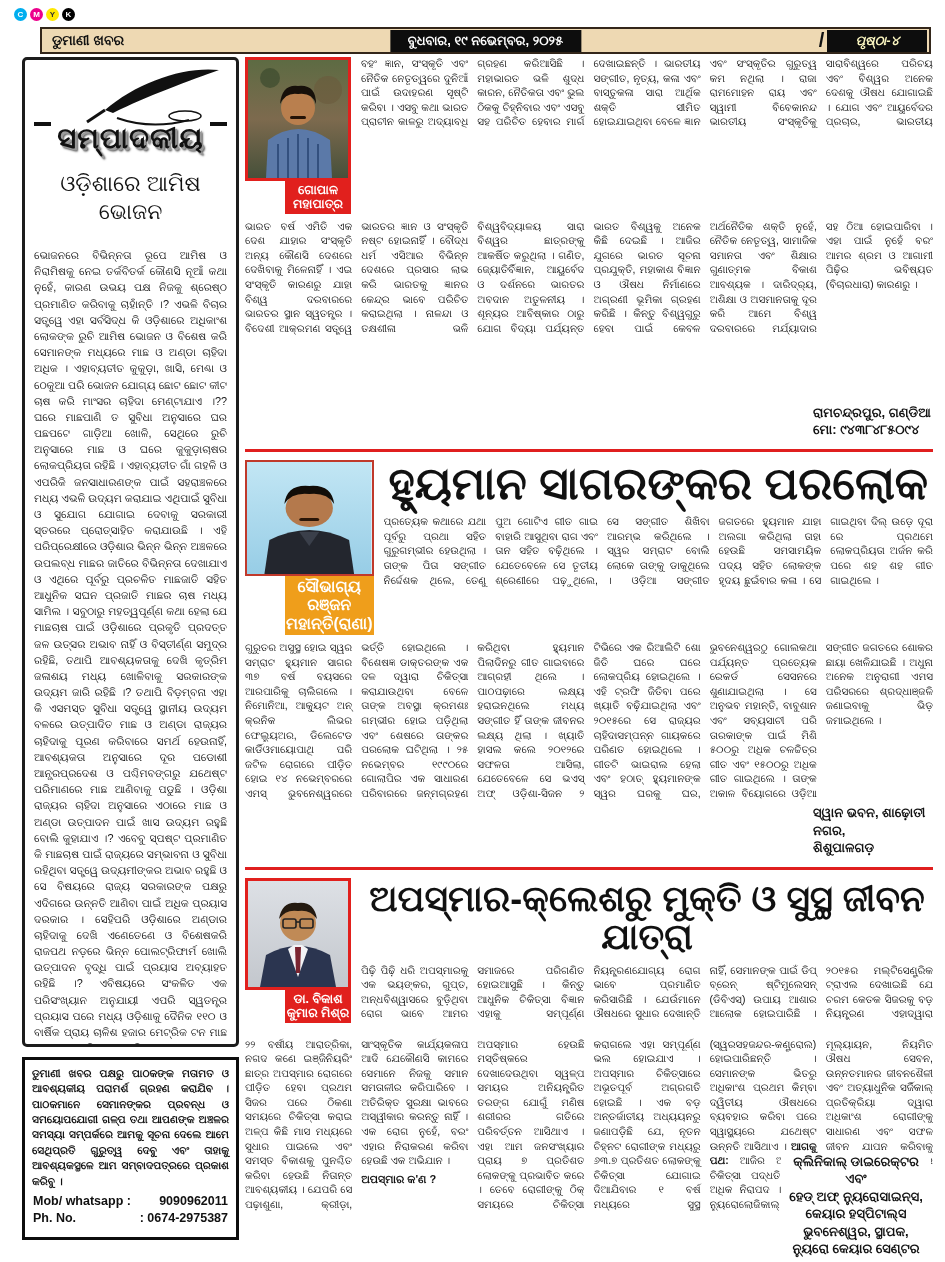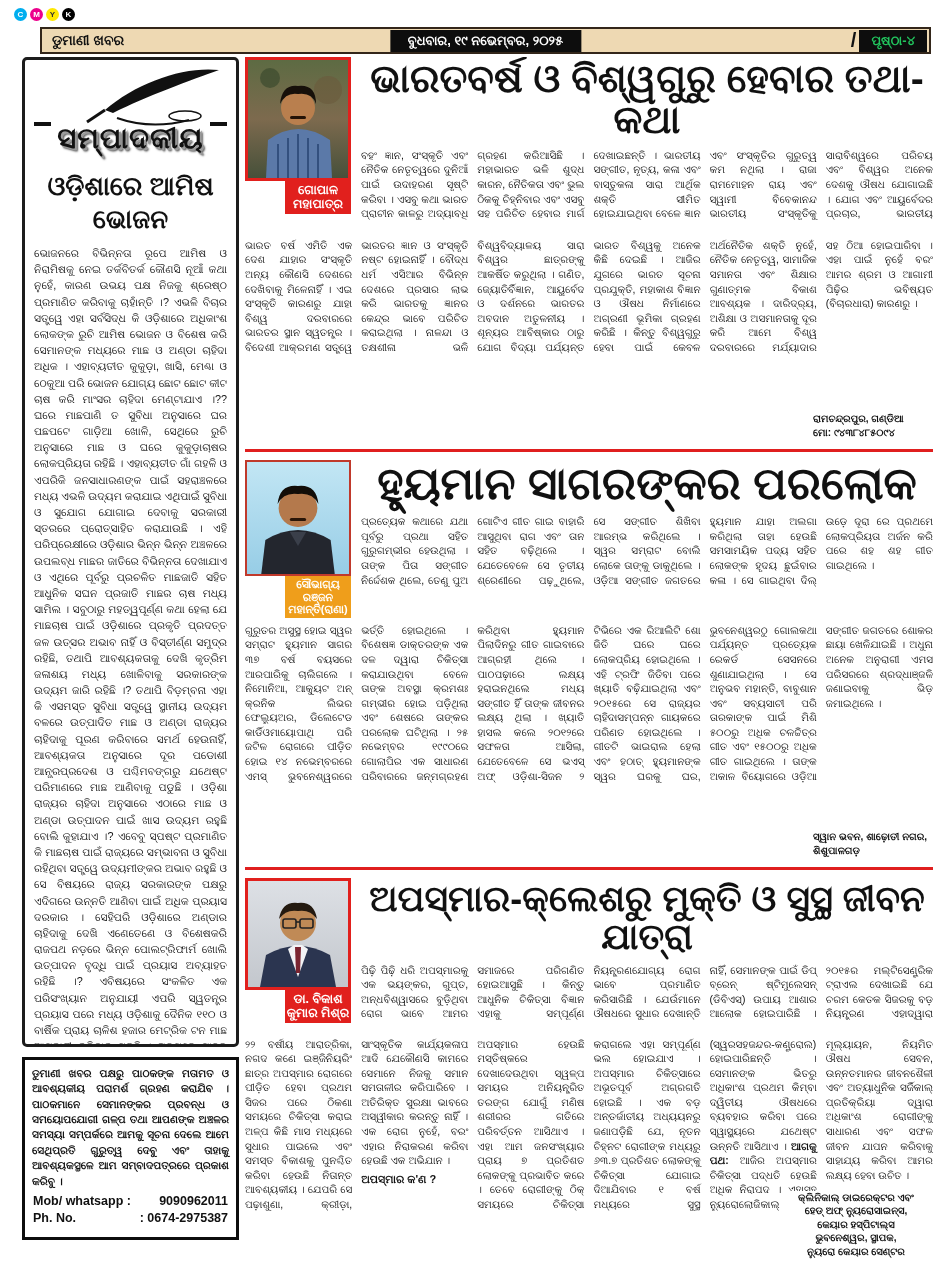--- a/index.html
+++ b/index.html
@@ -30,35 +30,35 @@
     display:flex;align-items:center;
   }
   .paper-name{font-size:14px;font-weight:bold;padding-left:10px;}
   .date-box{
     position:absolute;left:50%;transform:translateX(-50%);top:1px;
     background:#0d0d0d;color:#fff;font-size:13px;font-weight:bold;
     padding:3px 18px;white-space:nowrap;
   }
   .page-area{position:absolute;right:2px;top:0;display:flex;align-items:center;height:100%;}
   .slash{font-size:20px;font-weight:bold;margin-right:3px;}
-  .page-box{background:#0d0d0d;color:#22c55e;font-size:13px;font-weight:bold;padding:3px 12px;}
+  .page-box{background:#0d0d0d;color:#fef9c3;font-size:13px;font-weight:bold;padding:3px 28px;font-style:italic;}
   
   .sidebar{
     position:absolute;left:22px;top:57px;width:217px;height:990px;
     border:3px solid #1c1c1c;border-radius:5px;padding:6px 9px;overflow:hidden;
   }
   .quill{display:block;margin:0 0 0 auto;width:160px;height:62px;}
   .ed-title-row{display:flex;align-items:flex-start;justify-content:center;gap:6px;margin-top:-6px;}
   .ed-dash{width:26px;height:4px;background:#111;}
   .ed-title{
     font-size:29px;font-weight:800;letter-spacing:1px;
     text-shadow:2px 2px 0 #9a9a9a,3px 3px 2px #555;
   }
   .ed-headline{
-    text-align:center;font-size:26px;line-height:1.25;font-weight:700;margin:14px 6px 10px;
+    text-align:center;font-size:22px;line-height:1.25;font-weight:400;margin:14px 6px 22px;
   }
   .ed-body{
     font-size:10.8px;line-height:1.5;text-align:justify;word-break:break-word;
     height:800px;overflow:hidden;
   }
   
   .opinion{
     position:absolute;left:22px;top:1057px;width:217px;height:183px;
     border:3px solid #0d0d0d;overflow:hidden;background:#fff;
   }
@@ -76,21 +76,21 @@
   .art-top{display:flex;}
   .photo{flex:0 0 106px;}
   .photo-frame{border:3px solid var(--accent-red);}
   .photo-frame.thin{border:2px solid #c0392b;}
   .photo-img{height:118px;overflow:hidden;display:block;}
   .art2 .photo-img{height:112px;}
   .art3 .photo-img{height:106px;}
   .photo-img svg{display:block;width:100%;height:100%;}
   .cap{color:#fff;font-weight:800;text-align:center;padding:2px 1px;line-height:1.15;margin-left:40px;}
   .cap-red{background:var(--accent-red);font-size:12.5px;}
-  .cap-orange{background:var(--caption-orange);font-size:11px;}
+  .cap-orange{background:var(--caption-orange);font-size:16px;}
   .art-main{flex:1;padding-left:10px;min-width:0;}
   .headline{text-align:center;font-weight:800;line-height:1.05;letter-spacing:0;}
   .h1{font-size:39px;margin:2px 0 8px;}
   .h2{font-size:45px;margin:0 0 8px;}
   .h3{font-size:36px;margin:2px 0 8px;}
   .lead,.bodycols{
     font-size:10.4px;line-height:1.4;text-align:justify;word-break:break-word;
     column-gap:9px;overflow:hidden;
   }
   .lead{column-count:5;}
@@ -98,21 +98,21 @@
   .art1 .lead{height:84px;}
   .art1 .bodycols{height:220px;}
   .art2 .lead{height:76px;}
   .art2 .bodycols{height:250px;}
   .art3 .lead{height:68px;}
   .art3 .bodycols{height:240px;}
   .subhead{font-weight:800;font-size:11px;margin:3px 0 2px;}
   .runin{font-weight:800;}
   .signoff{
     position:absolute;right:2px;bottom:4px;width:118px;
-    font-size:10px;font-weight:bold;line-height:1.35;white-space:pre-line;text-align:left;
+    font-size:13px;font-weight:bold;line-height:1.35;white-space:pre-line;text-align:left;
     background:#fff;
   }
   .art3 .signoff{width:150px;text-align:center;}
 </style>
 </head>
 <body>
 
 <div class="page">
 
   <div class="regmarks">
@@ -184,21 +184,20 @@
                 <path d="M30 84 V118 M40 78 V118 M50 74 V118 M60 78 V118 M70 84 V118" stroke="#33507e" stroke-width="2" fill="none"></path>
                 <circle cx="50" cy="48" r="17" fill="#b97f4e"></circle>
                 <path d="M32 44 Q34 24 50 26 Q68 24 68 44 Q64 32 50 34 Q38 32 32 44 Z" fill="#17100a"></path>
                 <rect x="42" y="56" width="16" height="3" rx="1.5" fill="#241307"></rect>
               </svg>
             </span>
           </div>
           <figcaption class="cap cap-red">ଗୋପାଳ ମହାପାତ୍ର</figcaption>
         </figure>
         <div class="art-main">
-          <h1 class="headline h1">ଭାରତବର୍ଷ ଓ ବିଶ୍ୱଗୁରୁ ହେବାର ତଥା-କଥା</h1>
           <div class="lead">ବହଂ ଜ୍ଞାନ, ସଂସ୍କୃତି ଏବଂ ନୈତିକ ନେତୃତ୍ୱରେ ଦୁନିଆଁ ପାଇଁ ଉଦାହରଣ ସୃଷ୍ଟି କରିବା । ଏସବୁ କଥା ଭାରତ ପ୍ରାଚୀନ କାଳରୁ ଅଦ୍ୟାବଧି ଗ୍ରହଣ କରିଆସିଛି । ମହାଭାରତ ଭଳି ଶୁଦ୍ଧ କାରନ, ନୈତିକତା ଏବଂ ଭୁଲ ଠିକକୁ ଚିହ୍ନିବାର ଏବଂ ଏସବୁ ସହ ପରିଚିତ ହେବାର ମାର୍ଗ ଦେଖାଇଛନ୍ତି । ଭାରତୀୟ ସଙ୍ଗୀତ, ନୃତ୍ୟ, କଳା ଏବଂ ବାସ୍ତୁକଳା ସାରା ଆର୍ଥିକ ଶକ୍ତି ସୀମିତ ହୋଇଯାଇଥିବା ବେଳେ ଜ୍ଞାନ ଏବଂ ସଂସ୍କୃତିର ଗୁରୁତ୍ୱ କମ ନଥିଲା । ରାଜା ରାମମୋହନ ରାୟ ଏବଂ ସ୍ୱାମୀ ବିବେକାନନ୍ଦ ଭାରତୀୟ ସଂସ୍କୃତିକୁ ସାରାବିଶ୍ୱରେ ପରିଚୟ ଏବଂ ବିଶ୍ୱର ଅନେକ ଦେଶକୁ ଔଷଧ ଯୋଗାଇଛି । ଯୋଗ ଏବଂ ଆୟୁର୍ବେଦର ପ୍ରଚାର, ଭାରତୀୟ ସଙ୍ଗୀତର ପ୍ରସାର ସର୍ବୋପରି ଜାତିସଂଘ ଭଳି ମଞ୍ଚରେ ଭାରତର ସକ୍ରିୟ ଭାଗିଦାରୀ ଭାରତବର୍ଷକୁ କାରଣରେ ଜ୍ଞାନ ଏବଂ ସଂସ୍କୃତି ମାଧ୍ୟମରେ, ମଧ୍ୟକାଳରେ ସଂଘର୍ଷ ଏବଂ ଅନୁକୂଳନ ଦ୍ୱାରା, ଔପନିବେଶିକ କାଳରେ ସ୍ୱାଧୀନତା ସଂଗ୍ରାମ ଏବଂ ଦେଶ ସ୍ୱାଧୀନ ହେବାପରେ ବୈଷୟିକ ଜ୍ଞାନ</div>
         </div>
       </div>
       <div class="bodycols">
         <span>ଭାରତ ବର୍ଷ ଏମିତି ଏକ ଦେଶ ଯାହାର ସଂସ୍କୃତି ଅନ୍ୟ କୌଣସି ଦେଶରେ ଦେଖିବାକୁ ମିଳେନାହିଁ । ଏଇ ସଂସ୍କୃତି କାରଣରୁ ଯାହା ବିଶ୍ୱ ଦରବାରରେ ଭାରତର ସ୍ଥାନ ସ୍ୱତନ୍ତ୍ର । ବିଦେଶୀ ଆକ୍ରମଣ ସତ୍ତ୍ୱେ ଭାରତର ଜ୍ଞାନ ଓ ସଂସ୍କୃତି ନଷ୍ଟ ହୋଇନାହିଁ । ବୌଦ୍ଧ ଧର୍ମ ଏସିଆର ବିଭିନ୍ନ ଦେଶରେ ପ୍ରସାର ଲାଭ କରି ଭାରତକୁ ଜ୍ଞାନର କେନ୍ଦ୍ର ଭାବେ ପରିଚିତ କରାଇଥିଲା । ନାଳନ୍ଦା ଓ ତକ୍ଷଶୀଳା ଭଳି ବିଶ୍ୱବିଦ୍ୟାଳୟ ସାରା ବିଶ୍ୱର ଛାତ୍ରଙ୍କୁ ଆକର୍ଷିତ କରୁଥିଲା । ଗଣିତ, ଜ୍ୟୋତିର୍ବିଜ୍ଞାନ, ଆୟୁର୍ବେଦ ଓ ଦର୍ଶନରେ ଭାରତର ଅବଦାନ ଅତୁଳନୀୟ । ଶୂନ୍ୟର ଆବିଷ୍କାର ଠାରୁ ଯୋଗ ବିଦ୍ୟା ପର୍ଯ୍ୟନ୍ତ ଭାରତ ବିଶ୍ୱକୁ ଅନେକ କିଛି ଦେଇଛି । ଆଜିର ଯୁଗରେ ଭାରତ ସୂଚନା ପ୍ରଯୁକ୍ତି, ମହାକାଶ ବିଜ୍ଞାନ ଓ ଔଷଧ ନିର୍ମାଣରେ ଅଗ୍ରଣୀ ଭୂମିକା ଗ୍ରହଣ କରିଛି । କିନ୍ତୁ ବିଶ୍ୱଗୁରୁ ହେବା ପାଇଁ କେବଳ ଅର୍ଥନୈତିକ ଶକ୍ତି ନୁହେଁ, ନୈତିକ ନେତୃତ୍ୱ, ସାମାଜିକ ସମାନତା ଏବଂ ଶିକ୍ଷାର ଗୁଣାତ୍ମକ ବିକାଶ ଆବଶ୍ୟକ । ଦାରିଦ୍ର୍ୟ, ଅଶିକ୍ଷା ଓ ଅସମାନତାକୁ ଦୂର କରି ଆମେ ବିଶ୍ୱ ଦରବାରରେ ମର୍ଯ୍ୟାଦାର ସହ ଠିଆ ହୋଇପାରିବା । ଏହା ପାଇଁ ନୁହେଁ ବରଂ ଆମର ଶ୍ରମ ଓ ଆଗାମୀ ପିଢ଼ିର ଭବିଷ୍ୟତ (ବିଚାରଧାରା) କାରଣରୁ ।</span>
       </div>
       <div class="signoff">ରାମଚନ୍ଦ୍ରପୁର, ଗଣ୍ଡିଆ
 ମୋ: ୯୪୩୮୪୮୫୦୯୪</div>
     </section>
 

